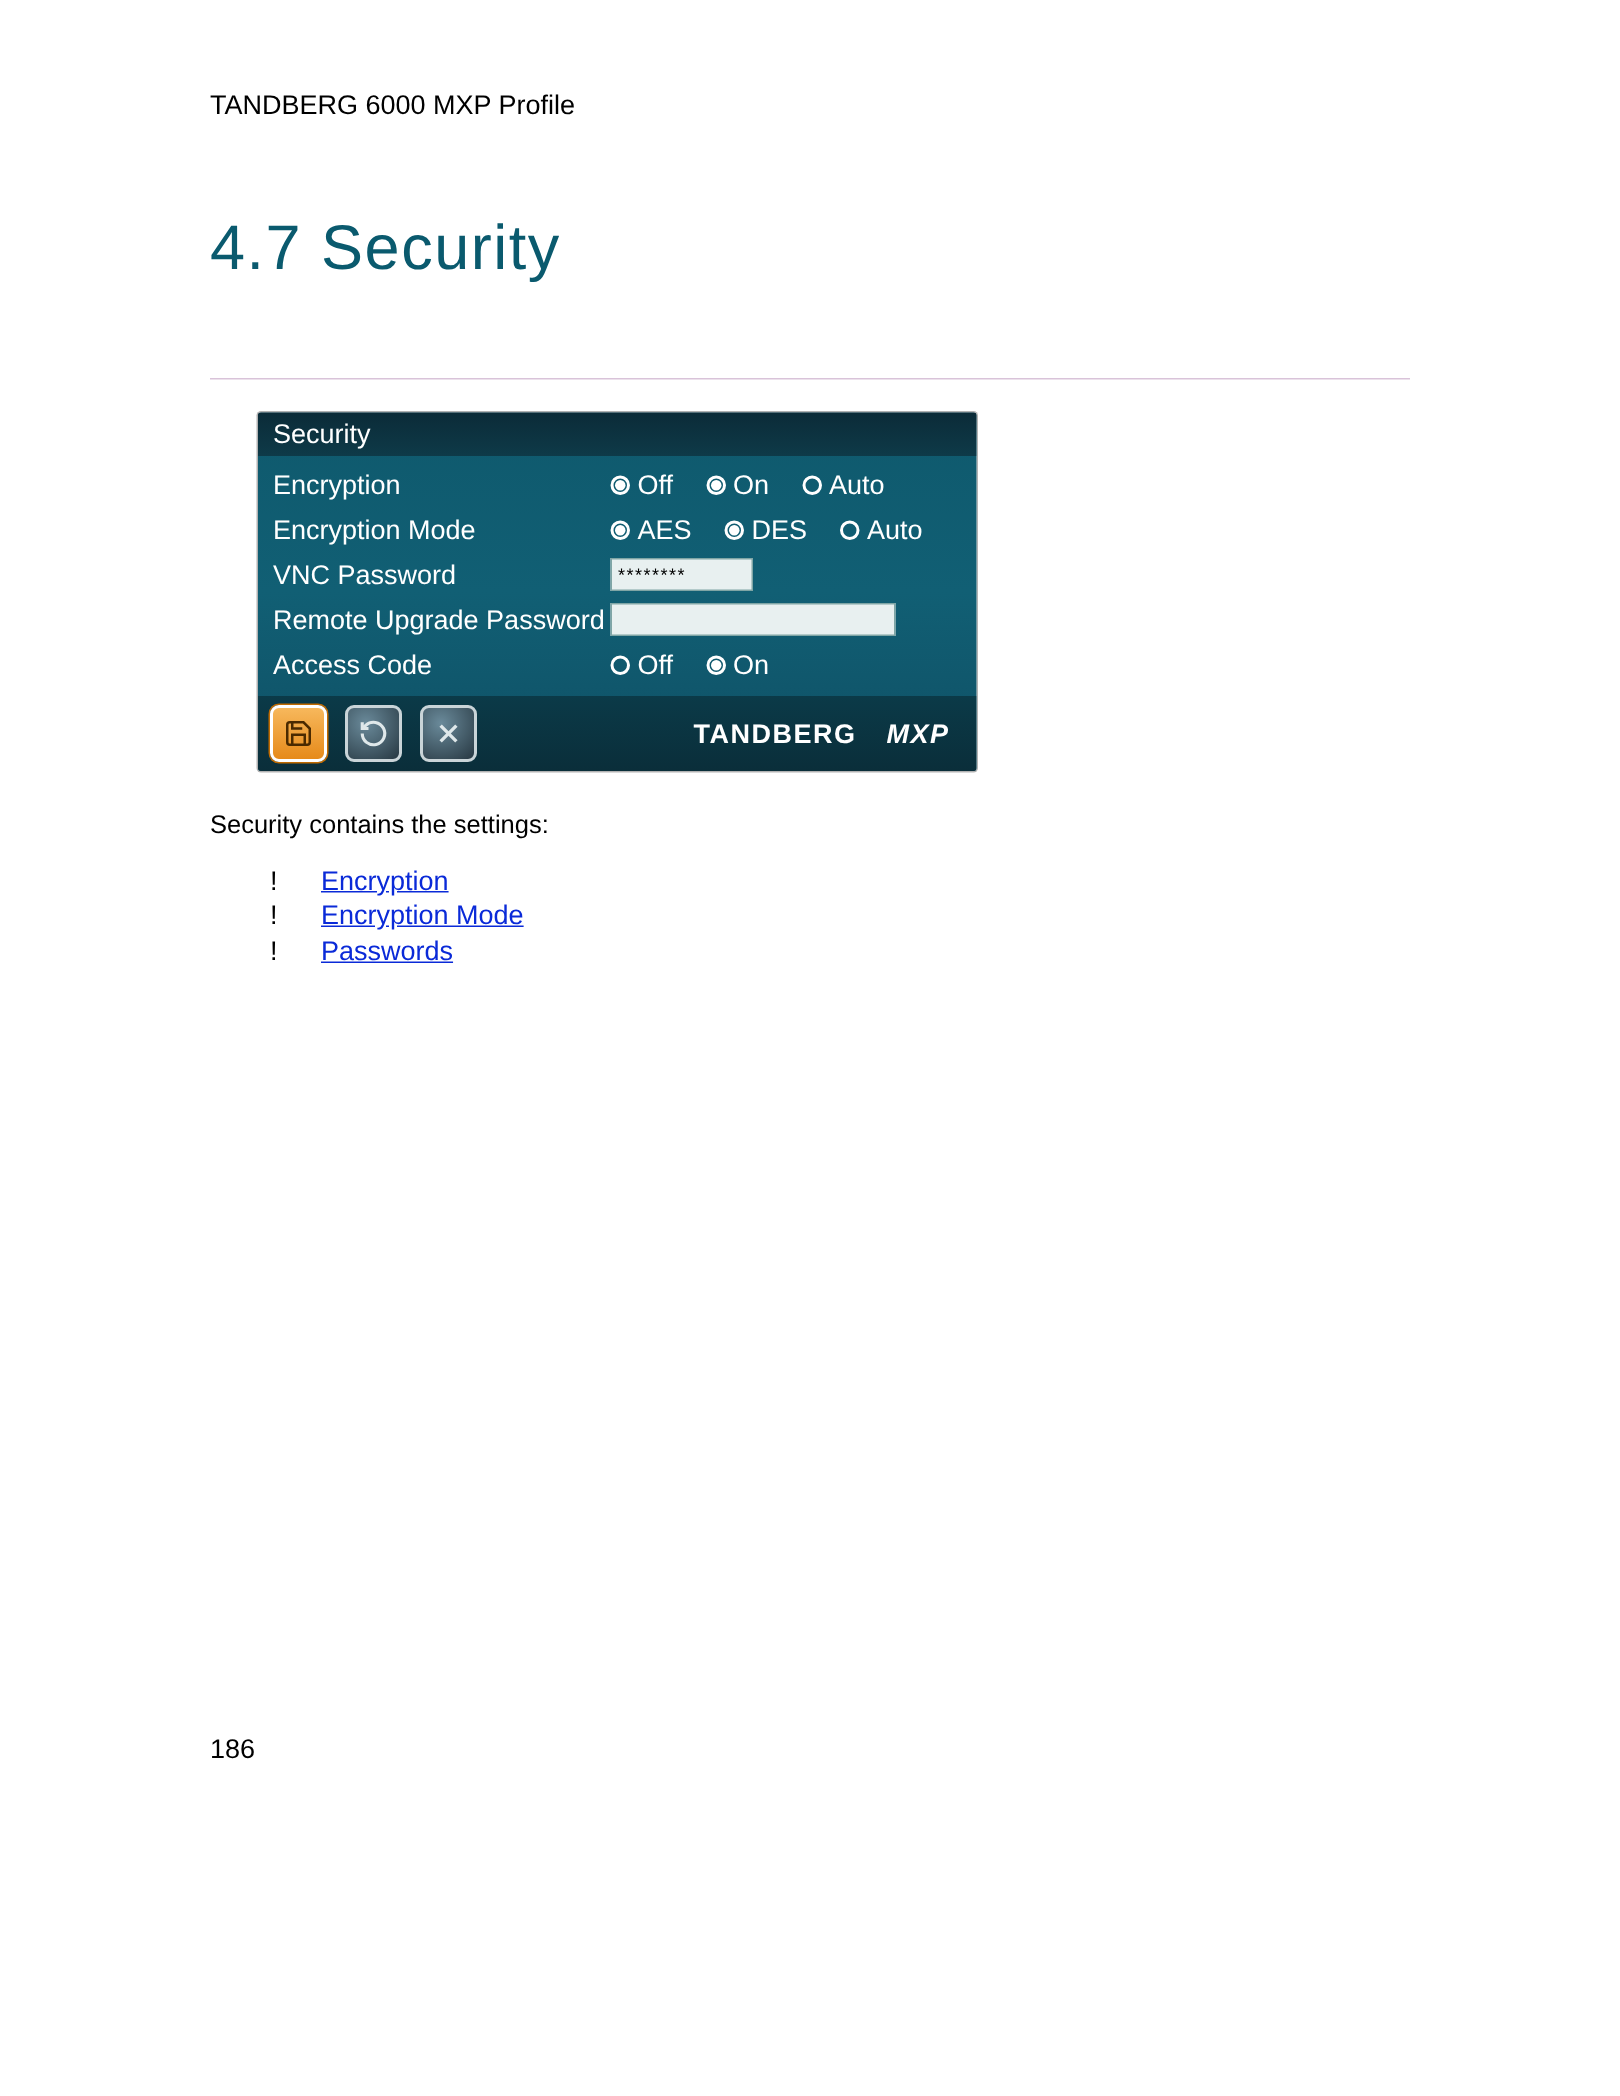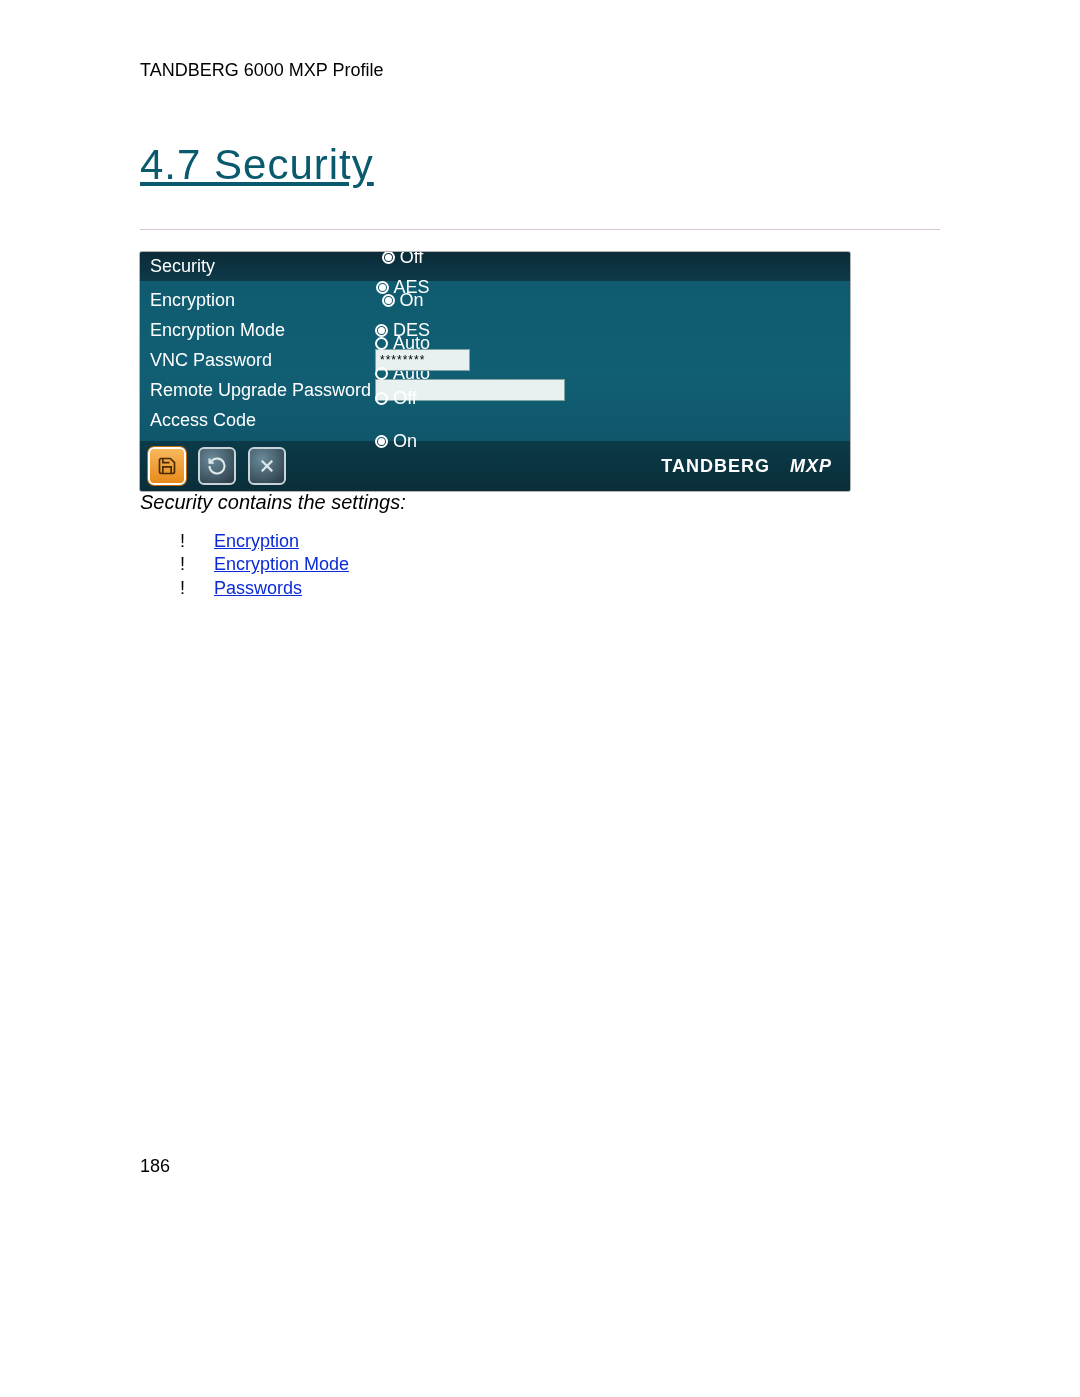--- a/index.html
+++ b/index.html
@@ -15,34 +15,34 @@
   .doc-header {
     font-size: 18px;
     color: #000;
     margin-bottom: 60px;
   }
   .section-title {
     font-size: 42px;
     color: #0a5a6e;
     font-weight: normal;
     letter-spacing: 1px;
-    margin-bottom: 40px;
-    text-decoration: underline;
+    margin-bottom: 63px;
   }
   .hr {
     border: none;
     border-top: 1px solid #d9c3d9;
     margin-bottom: 22px;
   }
   .panel {
-    width: 710px;
+    width: 479px;
     background: linear-gradient(to bottom, #0a3a4a 0%, #0f5a6e 8%, #115f74 50%, #0f5065 100%);
     border-radius: 2px;
     overflow: hidden;
     box-shadow: 0 0 0 1px rgba(0,0,0,.3);
+    margin-left: 32px;
   }
   .panel-title {
     background: linear-gradient(to bottom, #0b2b38, #0e3a48);
     color: #fff;
     font-size: 18px;
     padding: 4px 10px;
   }
   .form {
     padding: 4px 10px 6px 10px;
     color: #fff;
@@ -54,21 +54,20 @@
     height: 30px;
   }
   .row .label {
     width: 225px;
     white-space: nowrap;
   }
   .opts {
     display: flex;
     gap: 22px;
     align-items: center;
-    flex-direction: column;
   }
   .radio {
     display: inline-flex;
     align-items: center;
     gap: 5px;
     cursor: pointer;
   }
   .radio .dot {
     width: 13px;
     height: 13px;
@@ -142,22 +141,22 @@
     padding-right: 10px;
     display: flex;
     align-items: baseline;
     gap: 20px;
   }
   .logo .mxp {
     font-style: italic;
     font-weight: bold;
   }
   .body-text {
-    font-size: 20px;
-    font-style: italic;
+    margin-top: 26px;
+    font-size: 17px;
   }
   .link-list {
     margin-top: 16px;
     font-size: 18px;
   }
   .link-list .li {
     display: flex;
     gap: 28px;
     line-height: 1.3;
     padding-left: 40px;

